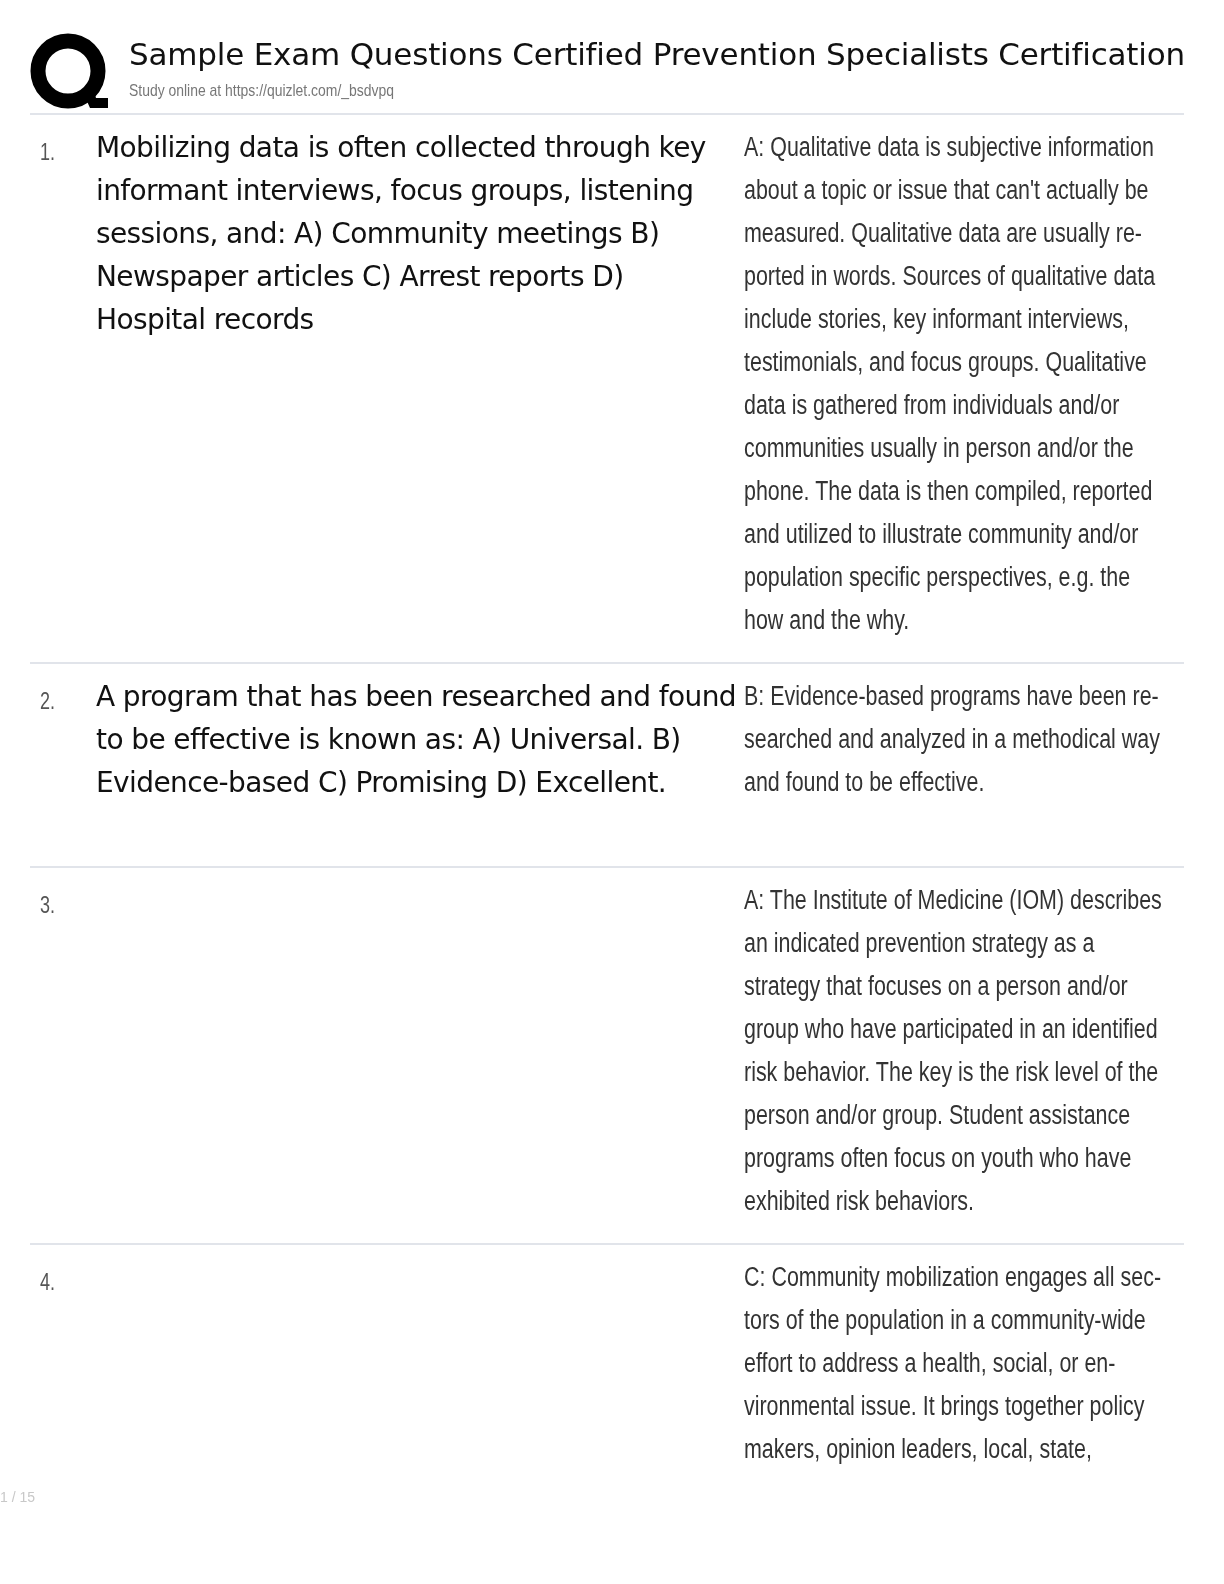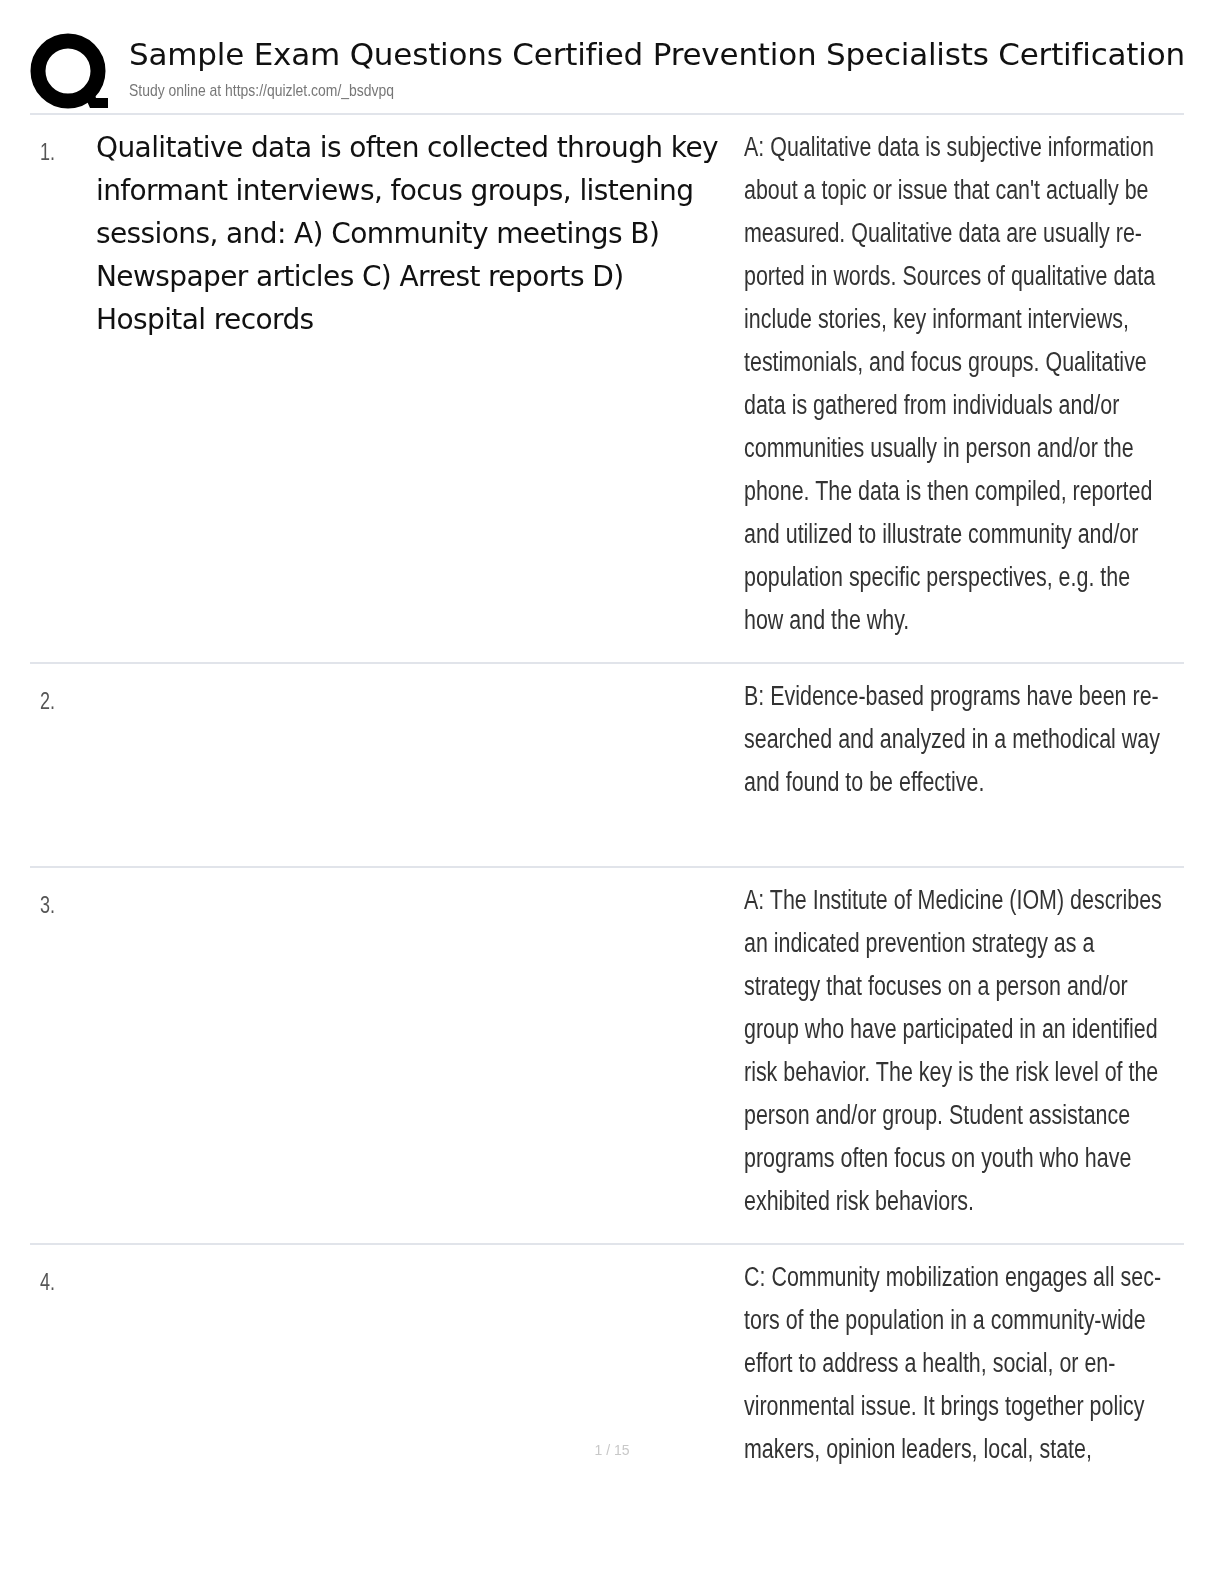--- a/index.html
+++ b/index.html
@@ -94,22 +94,21 @@
       font-size: 27px;
       line-height: 43px;
       color: #333;
       transform: scaleX(0.794);
       transform-origin: left top;
     }
     .footer {
       position: absolute;
       left: 0;
       width: 1224px;
-      top: 1442px;
-      text-align: center;
+      top: 1489px;
       font-family: "Liberation Sans", sans-serif;
       font-size: 14px;
       color: #c8c8c8;
     }
   </style>
 </head>
 <body>
 
 <div class="header">
   <svg class="logo" viewBox="0 0 80 80">
@@ -117,28 +116,29 @@
     <path d="M52 58 L60 76 L78 76 L78 66 L66 66 L62 54 Z" fill="#000"></path>
   </svg>
   <div class="title">Sample Exam Questions Certified Prevention Specialists Certification</div>
   <div class="subtitle">Study online at https://quizlet.com/_bsdvpq</div>
 </div>
 
 <div class="rule" style="top:113px;"></div>
 
 <div class="card" style="top:126px; height:530px;">
   <div class="num">1.</div>
-  <div class="question">Qualitative data is often collected through key informant interviews, focus groups, lis­tening sessions, and: A) Community meet­ings B) Newspaper articles C) Arrest reports D) Hospital records</div>
+  <div class="question">Mobilizing data is often collected through key informant interviews, focus groups, lis­tening sessions, and: A) Community meet­ings B) Newspaper articles C) Arrest reports D) Hospital records</div>
   <div class="answer">A: Qualitative data is subjective information about a topic or issue that can't actually be measured. Qualitative data are usually re­ported in words. Sources of qualitative data include stories, key informant interviews, testimonials, and focus groups. Qualitative data is gathered from individuals and/or communities usually in person and/or the phone. The data is then compiled, reported and utilized to illustrate community and/or population specific perspectives, e.g. the how and the why.</div>
 </div>
 
 <div class="rule" style="top:662px;"></div>
 
 <div class="card" style="top:675px; height:185px;">
   <div class="num">2.</div>
+  <div class="question">A program that has been researched and found to be effective is known as: A) Uni­versal. B) Evidence-based C) Promising D) Excellent.</div>
   <div class="answer">B: Evidence-based programs have been re­searched and analyzed in a methodical way and found to be effective.</div>
 </div>
 
 <div class="rule" style="top:866px;"></div>
 
 <div class="card" style="top:879px; height:355px;">
   <div class="num">3.</div>
   <div class="answer">A: The Institute of Medicine (IOM) de­scribes an indicated prevention strategy as a strategy that focuses on a person and/or group who have participated in an identi­fied risk behavior. The key is the risk level of the person and/or group. Student assis­tance programs often focus on youth who have exhibited risk behaviors.</div>
 </div>
 

